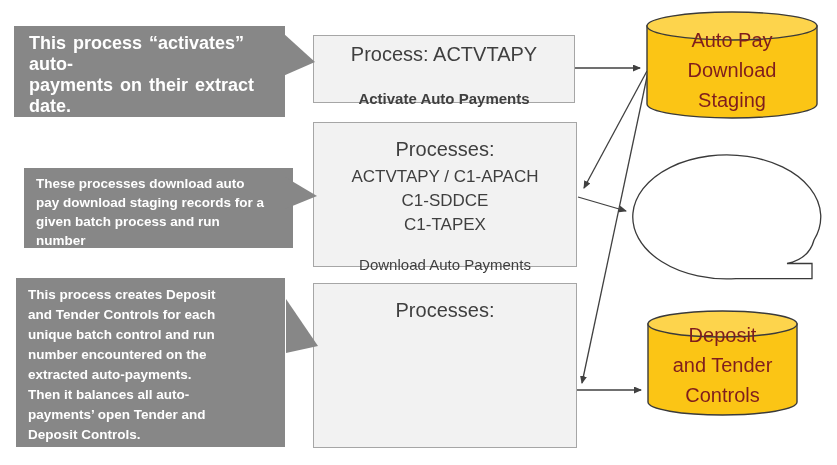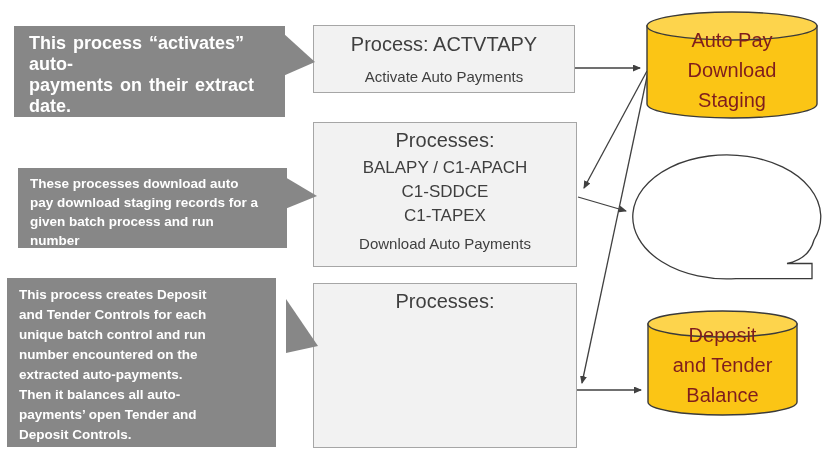--- a/index.html
+++ b/index.html
@@ -14,36 +14,36 @@
     position:relative; width:837px; height:465px; background:#fff;
     font-family:"Liberation Sans", sans-serif; overflow:hidden;
   }
   .layer{position:absolute; left:0; top:0; width:837px; height:465px; z-index:2; pointer-events:none;}
   
   .callout{
     position:absolute; z-index:1; background:var(--callout_bg); color:var(--callout_text);
     font-weight:bold; white-space:pre-line; box-sizing:border-box;
   }
   .c1{left:14px; top:26px; width:271px; height:91px; font-size:18px; line-height:21px; padding:7px 6px 0 15px; word-spacing:2px;}
-  .c2{left:18px; top:168px; width:269px; height:80px; font-size:13.5px; line-height:19px; padding:6px 6px 0 12px;}
-  .c3{left:7px; top:278px; width:269px; height:169px; font-size:13.5px; line-height:20px; padding:7px 6px 0 12px;}
+  .c2{left:24px; top:168px; width:269px; height:80px; font-size:13.5px; line-height:19px; padding:6px 6px 0 12px;}
+  .c3{left:16px; top:278px; width:269px; height:169px; font-size:13.5px; line-height:20px; padding:7px 6px 0 12px;}
   .pointer{fill:var(--callout_bg);}
   
   .pbox{
     position:absolute; z-index:1; background:var(--box_bg); border:1px solid var(--box_border);
     color:var(--box_text); text-align:center; box-sizing:border-box;
   }
-  .b1{left:313px; top:25px;  width:262px; height:68px;}
+  .b1{left:313px; top:35px;  width:262px; height:68px;}
   .b2{left:313px; top:122px; width:264px; height:145px;}
   .b3{left:313px; top:283px; width:264px; height:165px;}
-  .pbox .title{font-size:20px; line-height:32px; margin-top:1px;}
+  .pbox .title{font-size:20px; line-height:32px; margin-top:10px;}
   .pbox .codes{font-size:17px; line-height:24px; white-space:pre-line;}
-  .pbox .caption{font-size:15px; line-height:26px; margin-top:3px; white-space:pre-line;}
+  .pbox .caption{font-size:15px; line-height:26px; margin-top:15px; white-space:pre-line;}
   .b1 .title{line-height:30px; margin-top:3px;}
-  .b1 .caption{line-height:28px; margin-top:4px;}
+  .b1 .caption{line-height:28px; margin-top:16px;font-weight:bold;}
   
   .cyl-body{fill:var(--cylinder_body); stroke:var(--shape_outline); stroke-width:1.4;}
   .cyl-top{fill:var(--cylinder_top); stroke:var(--shape_outline); stroke-width:1.4;}
   .bubble{fill:var(--bubble_bg); stroke:var(--shape_outline); stroke-width:1.3;}
   .arrow{stroke:var(--arrow); stroke-width:1.3; fill:none;}
   
   .shape-label{
     position:absolute; z-index:3; text-align:center; white-space:pre-line; color:#7f1d1d;
   }
   .lab-cyl1{left:647px; top:25px;  width:170px; font-size:20px; line-height:30px;}
@@ -71,21 +71,21 @@
 Then it balances all auto-
 payments’ open Tender and
 Deposit Controls.</div>
 
   <div class="pbox b1">
     <div class="title">Process: ACTVTAPY</div>
     <div class="caption">Activate Auto Payments</div>
   </div>
   <div class="pbox b2">
     <div class="title">Processes:</div>
-    <div class="codes">BALAPY / C1-APACH
+    <div class="codes">ACTVTAPY / C1-APACH
 C1-SDDCE
 C1-TAPEX</div>
     <div class="caption">Download Auto Payments</div>
   </div>
   <div class="pbox b3">
     <div class="title">Processes:</div>
   </div>
 
   <svg class="layer" viewBox="0 0 837 465">
     <defs>
@@ -115,15 +115,15 @@
     </g>
 
     <path class="bubble" d="M814,240 A94,62 0 1,0 736,278.6 L812,278.6 L812,263.5 L787,263.5 Q809,259 814,240 Z"></path>
   </svg>
 
   <div class="shape-label lab-cyl1">Auto Pay
 Download
 Staging</div>
   <div class="shape-label lab-cyl2">Deposit
 and Tender
-Balance</div>
+Controls</div>
 
 </div>
 
 </body></html>

